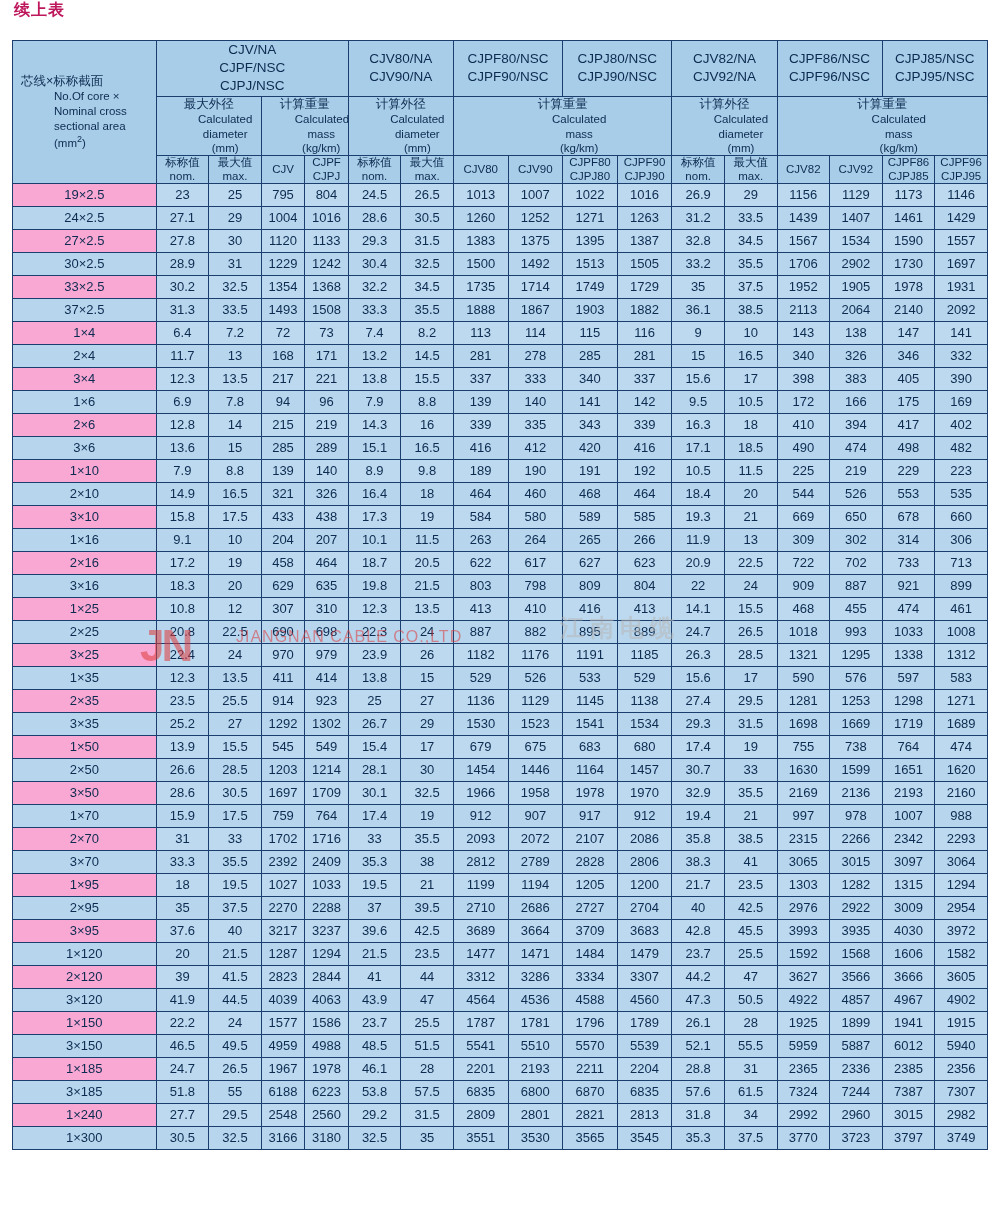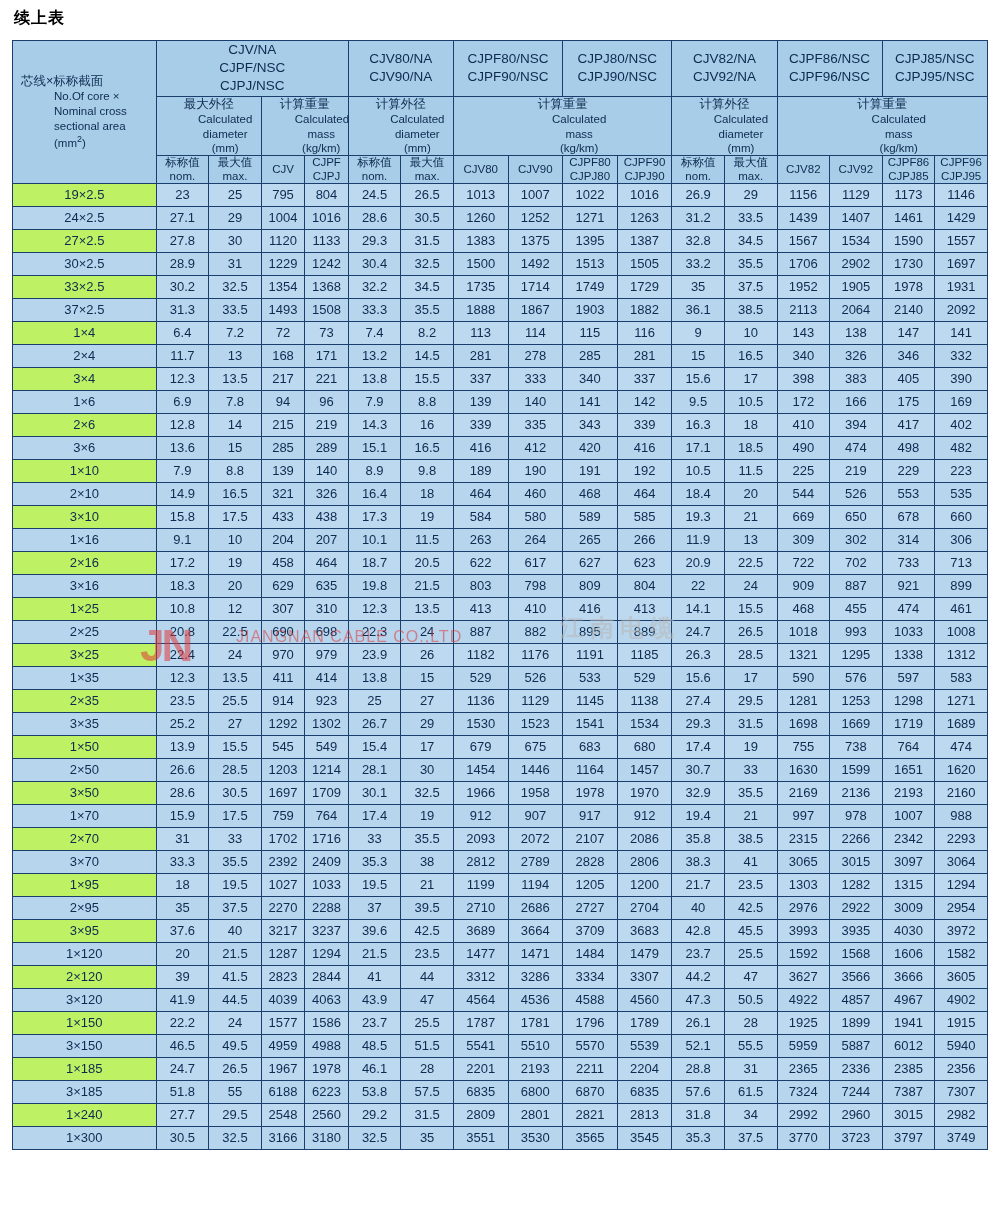--- a/index.html
+++ b/index.html
@@ -5,22 +5,22 @@
   html,body{margin:0;padding:0;}
   body{
     width:1000px;height:1227px;
     background:#ffffff;
     font-family:"Liberation Sans",sans-serif;
     color:#000;
     position:relative;
     overflow:hidden;
   }
   #title{
-    position:absolute;left:14px;top:8px;
-    font-size:16px;font-weight:bold;color:#000000;
+    position:absolute;left:14px;top:0;
+    font-size:16px;font-weight:bold;color:#be185d;
     letter-spacing:1px;
   }
   #tablewrap{
     position:absolute;left:12px;top:40px;width:976px;
   }
   table{
     border-collapse:collapse;
     width:976px;
     table-layout:fixed;
     background:#bcd9ef;
@@ -43,21 +43,21 @@
   .hdr-small{font-size:11.5px;line-height:1.15;}
   .cn{font-size:12.5px;}
   .en{font-size:11.5px;margin-left:33px;}
   tbody td{
     height:22px;
     background:#bcd9ef;
     font-size:13px;
   }
   tbody tr:nth-child(even) td{background:#b7d6ee;}
   td.firstcol{background:#a8cde9;}
-  tbody td.firstcol{background:#bef264;font-size:13px;}
+  tbody td.firstcol{background:#f9a8d4;font-size:13px;}
   .leftcell{
     text-align:left;
     padding:6px 6px 6px 8px;
     line-height:1.3;
     font-size:12px;
   }
   .leftcell .l1{font-size:12.5px;}
   .sup{font-size:9px;vertical-align:super;}
   
   #watermark{

